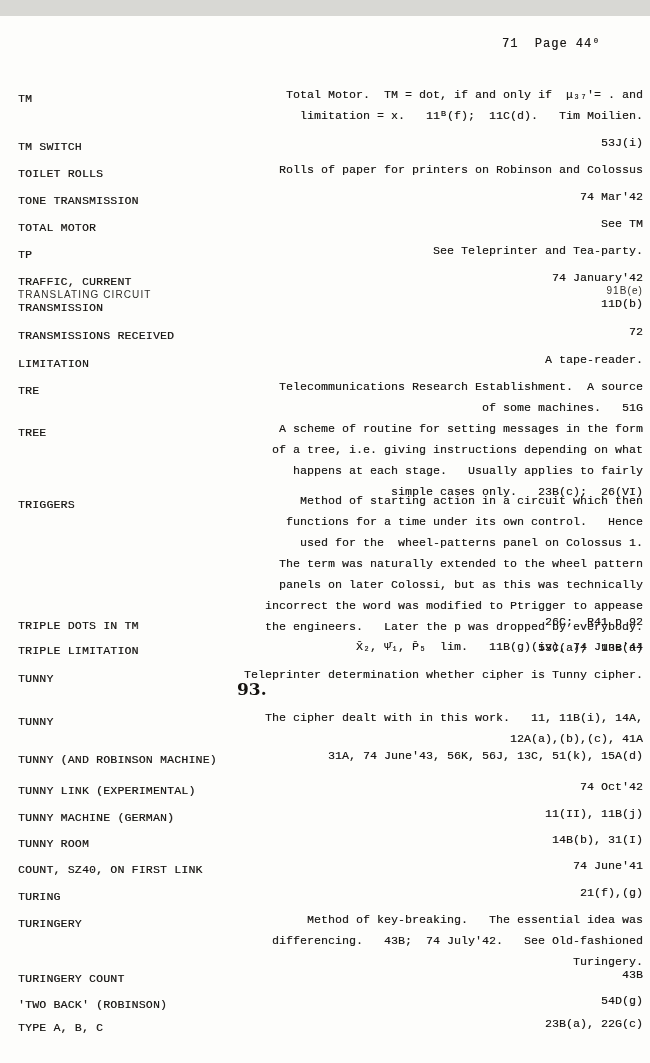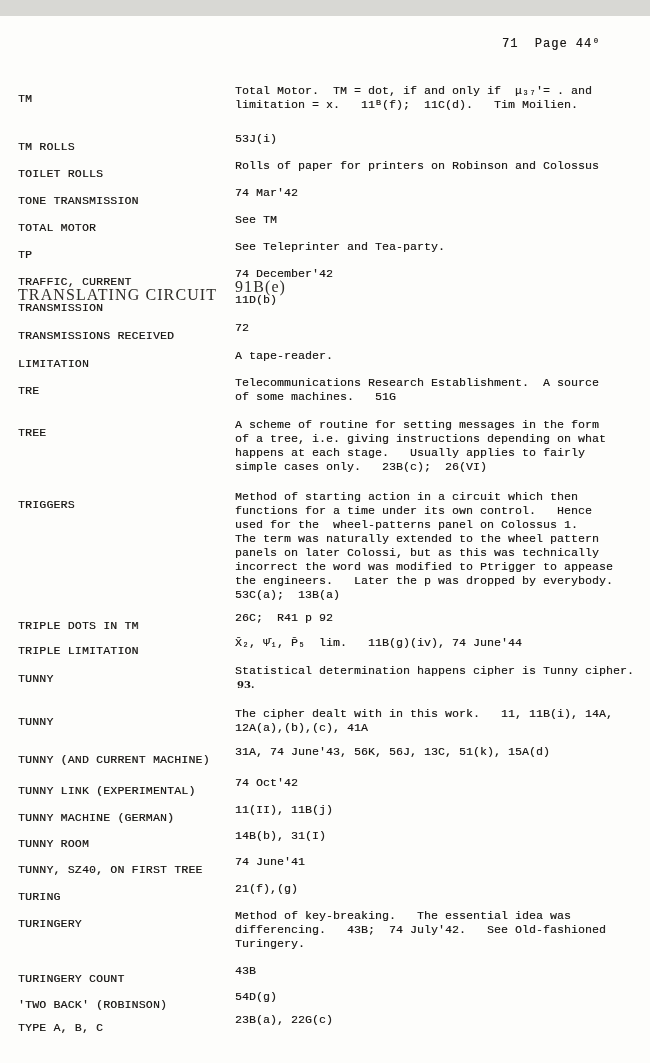--- a/index.html
+++ b/index.html
@@ -21,54 +21,55 @@
   .row{position:absolute;left:0;width:650px;}
   .term{
     position:absolute;left:18px;top:8px;width:212px;
     font-size:11.5px;line-height:13.4px;
     white-space:pre-wrap;
     letter-spacing:0.2px;
     text-shadow:0.3px 0.3px 0 rgba(30,28,24,.55);
   }
   .def{
     position:absolute;left:235px;top:0;width:408px;
-    font-size:11.5px;line-height:14px;
+    font-size:11.5px;line-height:21px;
     white-space:pre-wrap;
     letter-spacing:0.1px;
     text-shadow:0.3px 0.3px 0 rgba(30,28,24,.55);
+    text-align:right;
   }
   
   .alt .term,.alt .def{
-    font-family:Liberation Serif, serif;
-    font-size:16px;letter-spacing:1.1px;
+    font-family:Liberation Sans, sans-serif;
+    font-size:10px;letter-spacing:1.1px;
     color:#2e2c28;text-shadow:none;
   }
   
   .note{
     position:absolute;left:237px;top:15px;
     font-family:"DejaVu Serif",serif;
-    font-weight:bold;font-size:10px;
+    font-weight:bold;font-size:17px;
     color:#14120f;
   }
 </style>
 </head>
 <body>
 
 <div class="page">
 
   <div class="hdr">71  Page 44⁰</div>
 
   <div class="row" style="top:68px">
     <div class="term">TM</div>
     <div class="def">Total Motor.  TM = dot, if and only if  μ₃₇′= . and
 limitation = x.   11ᴮ(f);  11C(d).   Tim Moilien.</div>
   </div>
 
   <div class="row" style="top:116px">
-    <div class="term">TM ROLLS</div>
+    <div class="term">TM SWITCH</div>
     <div class="def">53J(i)</div>
   </div>
 
   <div class="row" style="top:143px">
     <div class="term">TOILET ROLLS</div>
     <div class="def">Rolls of paper for printers on Robinson and Colossus</div>
   </div>
 
   <div class="row" style="top:170px">
     <div class="term">TONE TRANSMISSION</div>
@@ -80,21 +81,21 @@
     <div class="def">See TM</div>
   </div>
 
   <div class="row" style="top:224px">
     <div class="term">TP</div>
     <div class="def">See Teleprinter and Tea-party.</div>
   </div>
 
   <div class="row" style="top:251px">
     <div class="term">TRAFFIC, CURRENT</div>
-    <div class="def">74 December'42</div>
+    <div class="def">74 January'42</div>
   </div>
 
   <div class="row alt" style="top:264px">
     <div class="term">TRANSLATING CIRCUIT</div>
     <div class="def">91B(e)</div>
   </div>
 
   <div class="row" style="top:277px">
     <div class="term">TRANSMISSION</div>
     <div class="def">11D(b)</div>
@@ -141,52 +142,52 @@
     <div class="def">26C;  R41 p 92</div>
   </div>
 
   <div class="row" style="top:620px">
     <div class="term">TRIPLE LIMITATION</div>
     <div class="def">X̄₂, Ψ̄₁, P̄₅  lim.   11B(g)(iv), 74 June'44</div>
   </div>
 
   <div class="row" style="top:648px">
     <div class="term">TUNNY</div>
-    <div class="def">Statistical determination happens cipher is Tunny cipher.</div>
+    <div class="def">Teleprinter determination whether cipher is Tunny cipher.</div>
     <div class="note">93.</div>
   </div>
 
   <div class="row" style="top:691px">
     <div class="term">TUNNY</div>
     <div class="def">The cipher dealt with in this work.   11, 11B(i), 14A,
 12A(a),(b),(c), 41A</div>
   </div>
 
   <div class="row" style="top:729px">
-    <div class="term">TUNNY (AND CURRENT MACHINE)</div>
+    <div class="term">TUNNY (AND ROBINSON MACHINE)</div>
     <div class="def">31A, 74 June'43, 56K, 56J, 13C, 51(k), 15A(d)</div>
   </div>
 
   <div class="row" style="top:760px">
     <div class="term">TUNNY LINK (EXPERIMENTAL)</div>
     <div class="def">74 Oct'42</div>
   </div>
 
   <div class="row" style="top:787px">
     <div class="term">TUNNY MACHINE (GERMAN)</div>
     <div class="def">11(II), 11B(j)</div>
   </div>
 
   <div class="row" style="top:813px">
     <div class="term">TUNNY ROOM</div>
     <div class="def">14B(b), 31(I)</div>
   </div>
 
   <div class="row" style="top:839px">
-    <div class="term">TUNNY, SZ40, ON FIRST TREE</div>
+    <div class="term">COUNT, SZ40, ON FIRST LINK</div>
     <div class="def">74 June'41</div>
   </div>
 
   <div class="row" style="top:866px">
     <div class="term">TURING</div>
     <div class="def">21(f),(g)</div>
   </div>
 
   <div class="row" style="top:893px">
     <div class="term">TURINGERY</div>

